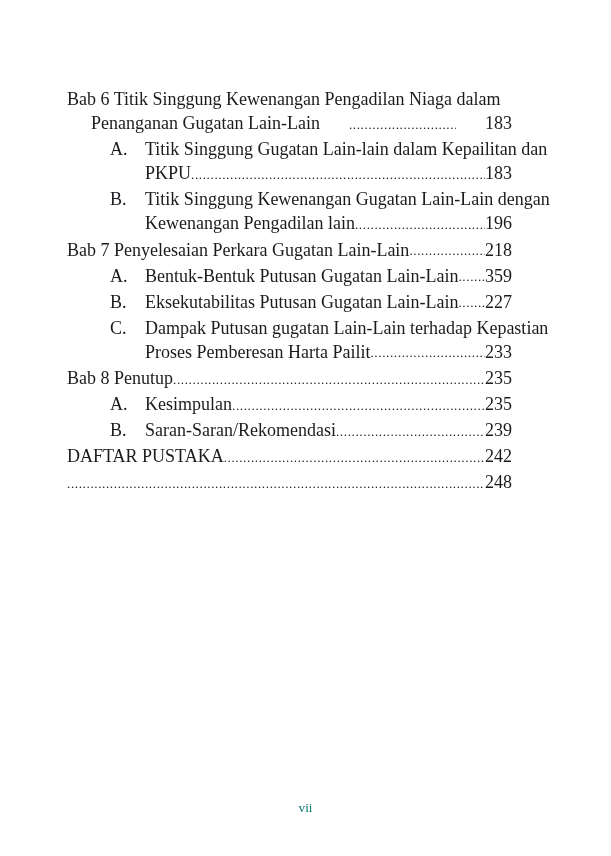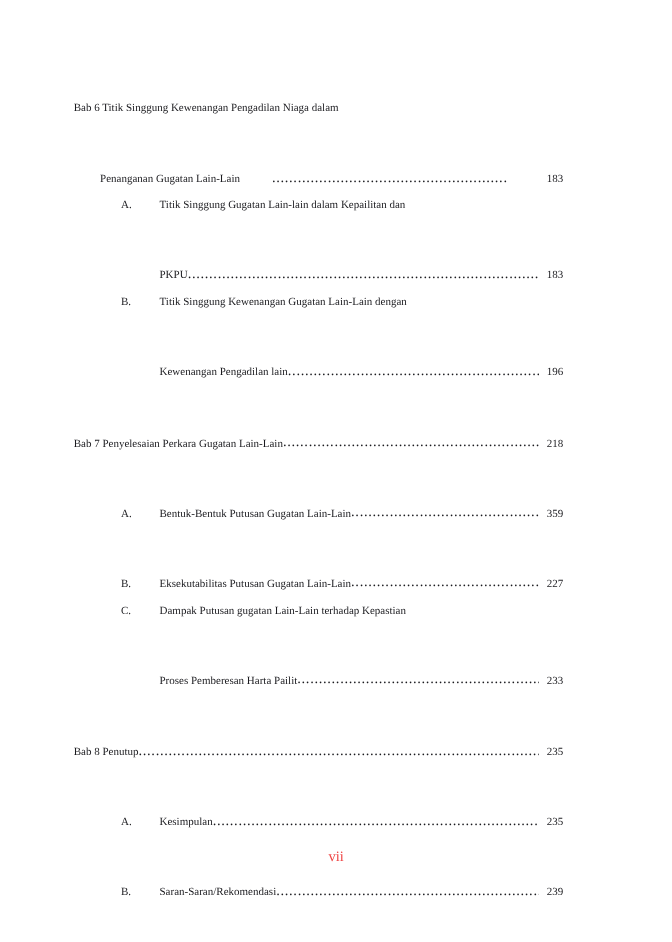--- a/index.html
+++ b/index.html
@@ -26,21 +26,21 @@
   }
   .toc {
     position: absolute;
     left: 67px;
     top: 87px;
     width: 445px;
   }
   .toc-line {
     display: flex;
     align-items: baseline;
-    font-size: 10px;
+    font-size: 18px;
     line-height: 24.1px;
     white-space: nowrap;
   }
   
   .lvl-chapter   { padding-left: 0px; }
   .lvl-chapcont  { padding-left: 24px; gap: 29px; }
   .lvl-item      { padding-left: 43px; }
   .lvl-itemcont  { padding-left: 78px; font-family: Liberation Serif, serif; }
   .lvl-back      { padding-left: 0px; }
 
@@ -67,32 +67,31 @@
   .leader::before {
     content: "........................................................................................................................................................";
   }
   .pad-left .leader::before {
     content: " .......................................................................................................................................................";
   }
   .pnum {
     flex: 0 0 auto;
     text-align: right;
     min-width: 22px;
-    margin-top: 40px;
   }
   .toc-line.plain .txt { flex: 0 0 auto; }
 
   .folio {
     position: absolute;
     left: 0;
-    top: 771px;
+    top: 800px;
     width: 611px;
     text-align: center;
     font-size: 13.2px;
-    color: #ef4444;
+    color: #0f766e;
     font-family: "Liberation Serif", "DejaVu Serif", serif;
   }
 </style>
 </head>
 <body>
 
 <div class="page">
 
   <div class="toc" id="toc-list">
       <div class="toc-line lvl-chapter plain">

